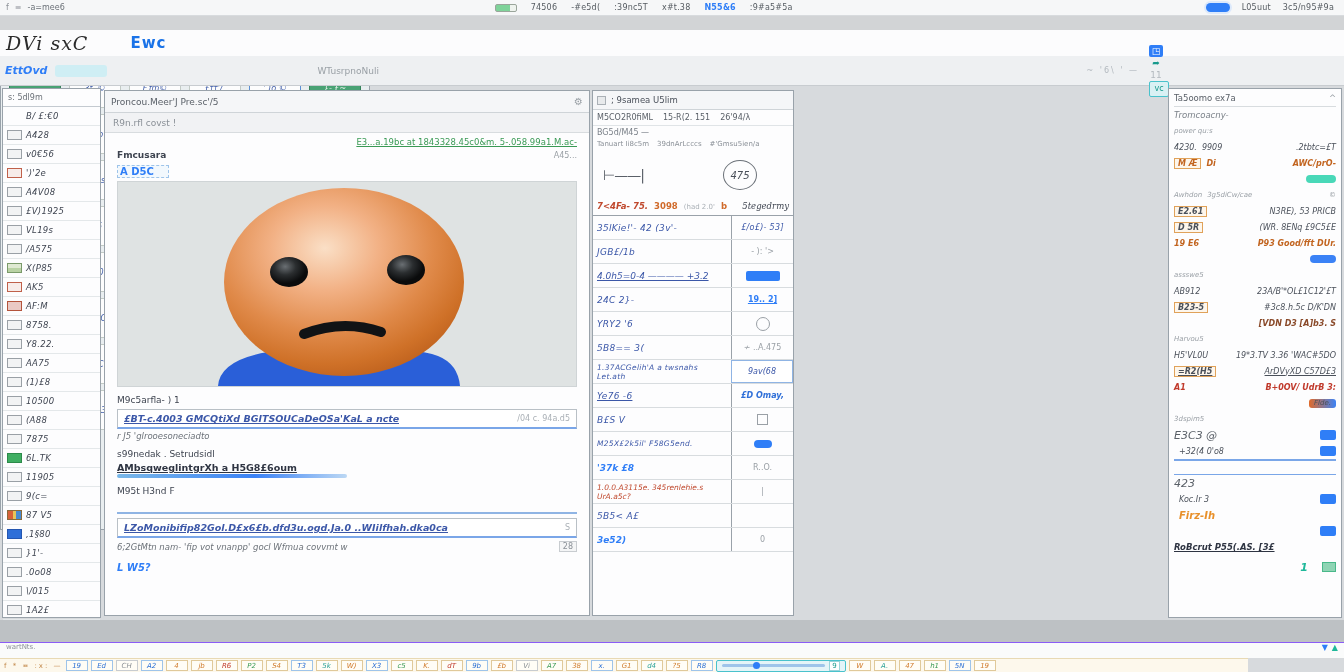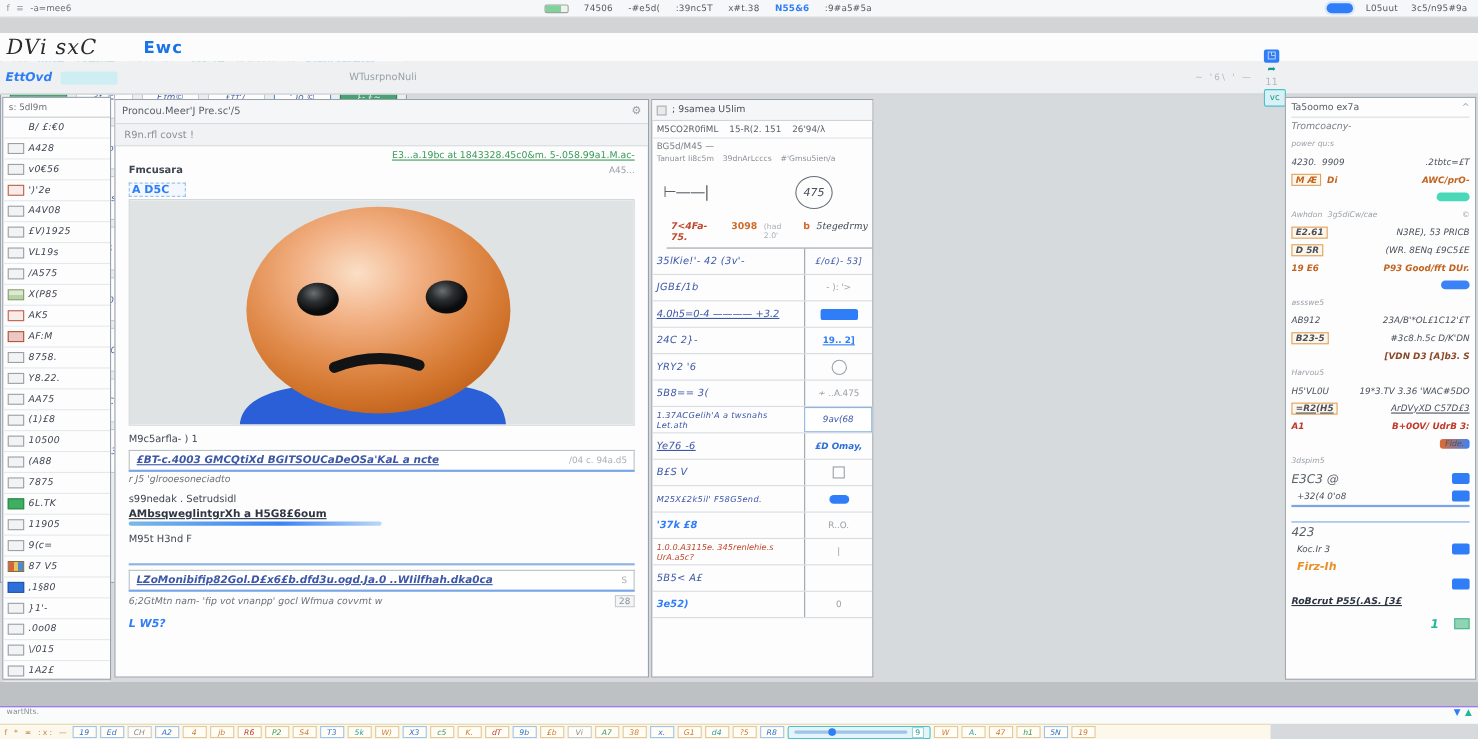--- a/index.html
+++ b/index.html
@@ -82,21 +82,21 @@
   
   .middle { left:592px; top:90px; width:202px; height:526px; }
   .md-head { height:19px; border-bottom:1px solid #cfd4d8; background:#f5f6f8; display:flex; align-items:center; gap:5px; font-size:8.5px; color:#4a505a; padding-left:4px; }
   .md-headic { width:9px; height:9px; border:1px solid #aab0b6; background:#e8eaec; }
   .md-cols { display:flex; font-size:8px; color:#5a6068; border-bottom:1px solid #e0e4e7; padding:3px 4px; gap:10px; }
   .md-sec { font-size:8px; color:#7a8088; padding:2px 4px; }
   .md-labels { display:flex; font-size:7px; color:#8a9097; gap:8px; padding:1px 4px 3px 4px; }
   .md-gauge { display:flex; align-items:center; padding:4px 10px; height:48px; }
   .md-gauge .bracket { font-size:14px; color:#5a6068; letter-spacing:-1px; }
   .md-circ { margin-left:auto; margin-right:26px; width:34px; height:30px; border:1.5px solid #6b7178; border-radius:50%; display:flex; align-items:center; justify-content:center; font-size:10px; color:#4a505a; font-style:italic; }
-  .md-redline { display:flex; align-items:baseline; gap:6px; font-size:8.5px; padding:2px 4px 4px 4px; border-bottom:1px solid #9aa2aa;margin-left:13px; }
+  .md-redline { display:flex; align-items:baseline; gap:6px; font-size:8.5px; padding:2px 4px 4px 4px; border-bottom:1px solid #9aa2aa; }
   .md-redline .r { color:#c0492e; font-weight:bold; font-style:italic; }
   .md-redline .o { color:#d06a2a; font-weight:bold; }
   .md-redline .f { color:#aab0b6; font-size:7px; }
   .md-redline .s { margin-left:auto; font-family:"DejaVu Serif",serif; font-style:italic; color:#3e4450; }
   .md-rows { }
   .md-row { display:flex; min-height:24px; border-bottom:1px solid #d8dcdf; }
   .md-l { flex:1; display:flex; align-items:center; padding:1px 4px; font-size:9px; }
   .md-r { width:62px; border-left:1px solid #9aa2aa; display:flex; align-items:center; justify-content:center; font-size:8px; padding:1px 2px; }
   .m-ink { font-style:italic; color:#3b57a8; letter-spacing:0.3px; }
   .m-blue { color:#2f7ef7; font-style:italic; font-weight:bold; }
@@ -171,21 +171,21 @@
   .ul-dark .rl { color:#2e3442; font-weight:bold; text-decoration:underline; font-size:8.5px; }
   .footer { margin-top:4px; }
   .footer .rl { color:#1fb89a; font-weight:bold; font-size:11px; margin-left:auto; }
   .footer .rr { margin-left:4px; width:14px; height:10px; background:#8fd4b4; border:1px solid #49b88a; }
 
   
   .grayband { position:absolute; left:0; top:620px; width:1344px; height:22px; background:#bdc1c4; }
   .statusbar { position:absolute; left:0; top:642px; width:1344px; height:16px; background:#fafbfb; border-top:1px solid #8b5cf6; display:flex; align-items:flex-start; font-size:7px; color:#8a9097; padding:0 6px; }
   .st-right { margin-left:auto; display:flex; gap:4px; font-size:8px; }
   .st-b { color:#2f7ef7; } .st-t { color:#1fb89a; }
-  .taskbar { position:absolute; left:0; top:658px; width:1155px; height:14px; background:#fdf8ec; border-top:1px solid #e8d9b4; display:flex; align-items:center; gap:3px; padding:0 4px; overflow:hidden; }
+  .taskbar { position:absolute; left:0; top:658px; width:1248px; height:14px; background:#fdf8ec; border-top:1px solid #e8d9b4; display:flex; align-items:center; gap:3px; padding:0 4px; overflow:hidden; }
   .tk-loose { font-size:7px; color:#c2884a; letter-spacing:2px; flex:none; }
   .tk-group { display:flex; gap:3px; flex:none; }
   .tk-ic { width:22px; height:11px; border:1px solid #e0c99a; background:#fffdf6; font-size:7px; display:flex; align-items:center; justify-content:center; font-style:italic; flex:none; }
   .tk-ic.b { color:#2b6fd4; border-color:#9ec4ea; }
   .tk-ic.o { color:#d07a2b; }
   .tk-ic.g { color:#3a9a55; }
   .tk-ic.r { color:#c0392b; }
   .tk-ic.t { color:#2aa198; }
   .tk-ic.k { color:#8a8f94; border-color:#c8ccd0; }
   .tk-slider { width:130px; height:12px; border:1px solid #49c2cc; background:#e4f4f8; border-radius:2px; display:flex; align-items:center; gap:4px; padding:0 5px; flex:none; }

